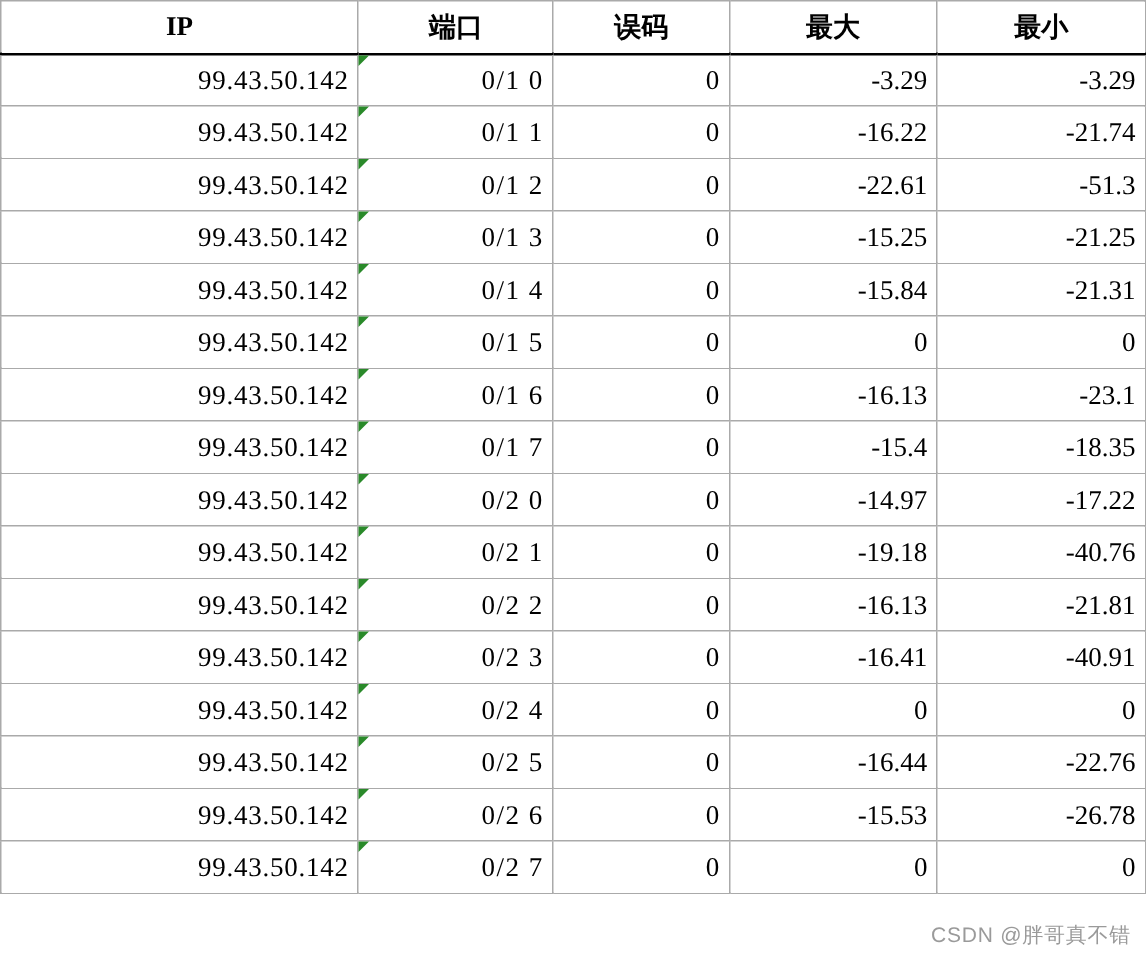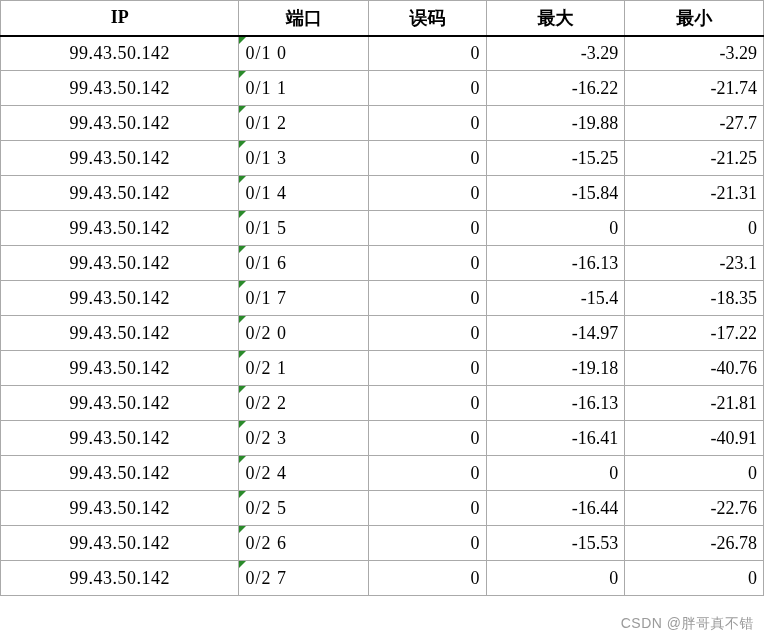--- a/index.html
+++ b/index.html
@@ -33,25 +33,25 @@
       font-weight: bold;
       font-size: 18px;
       border-bottom: 2px solid #000;
     }
     .col-ip { width: 220px; }
     .col-port { width: 120px; }
     .col-err { width: 108px; }
     .col-max { width: 128px; }
     .col-min { width: 128px; }
     td.ip-cell {
-      text-align: center;
+      text-align: right;
       letter-spacing: 0.5px;
     }
     td.port-cell {
-      text-align: left;
+      text-align: right;
       letter-spacing: 1px;
     }
     td.num-cell {
       text-align: right;
     }
     .tri {
       position: absolute;
       top: 0;
       left: 0;
       width: 0;
@@ -101,22 +101,22 @@
         <td class="ip-cell">99.43.50.142</td>
         <td class="port-cell"><span class="tri"></span><span>0/1 1</span></td>
         <td class="num-cell">0</td>
         <td class="num-cell">-16.22</td>
         <td class="num-cell">-21.74</td>
       </tr>
       <tr>
         <td class="ip-cell">99.43.50.142</td>
         <td class="port-cell"><span class="tri"></span><span>0/1 2</span></td>
         <td class="num-cell">0</td>
-        <td class="num-cell">-19.88</td>
-        <td class="num-cell">-27.7</td>
+        <td class="num-cell">-22.61</td>
+        <td class="num-cell">-51.3</td>
       </tr>
       <tr>
         <td class="ip-cell">99.43.50.142</td>
         <td class="port-cell"><span class="tri"></span><span>0/1 3</span></td>
         <td class="num-cell">0</td>
         <td class="num-cell">-15.25</td>
         <td class="num-cell">-21.25</td>
       </tr>
       <tr>
         <td class="ip-cell">99.43.50.142</td>

